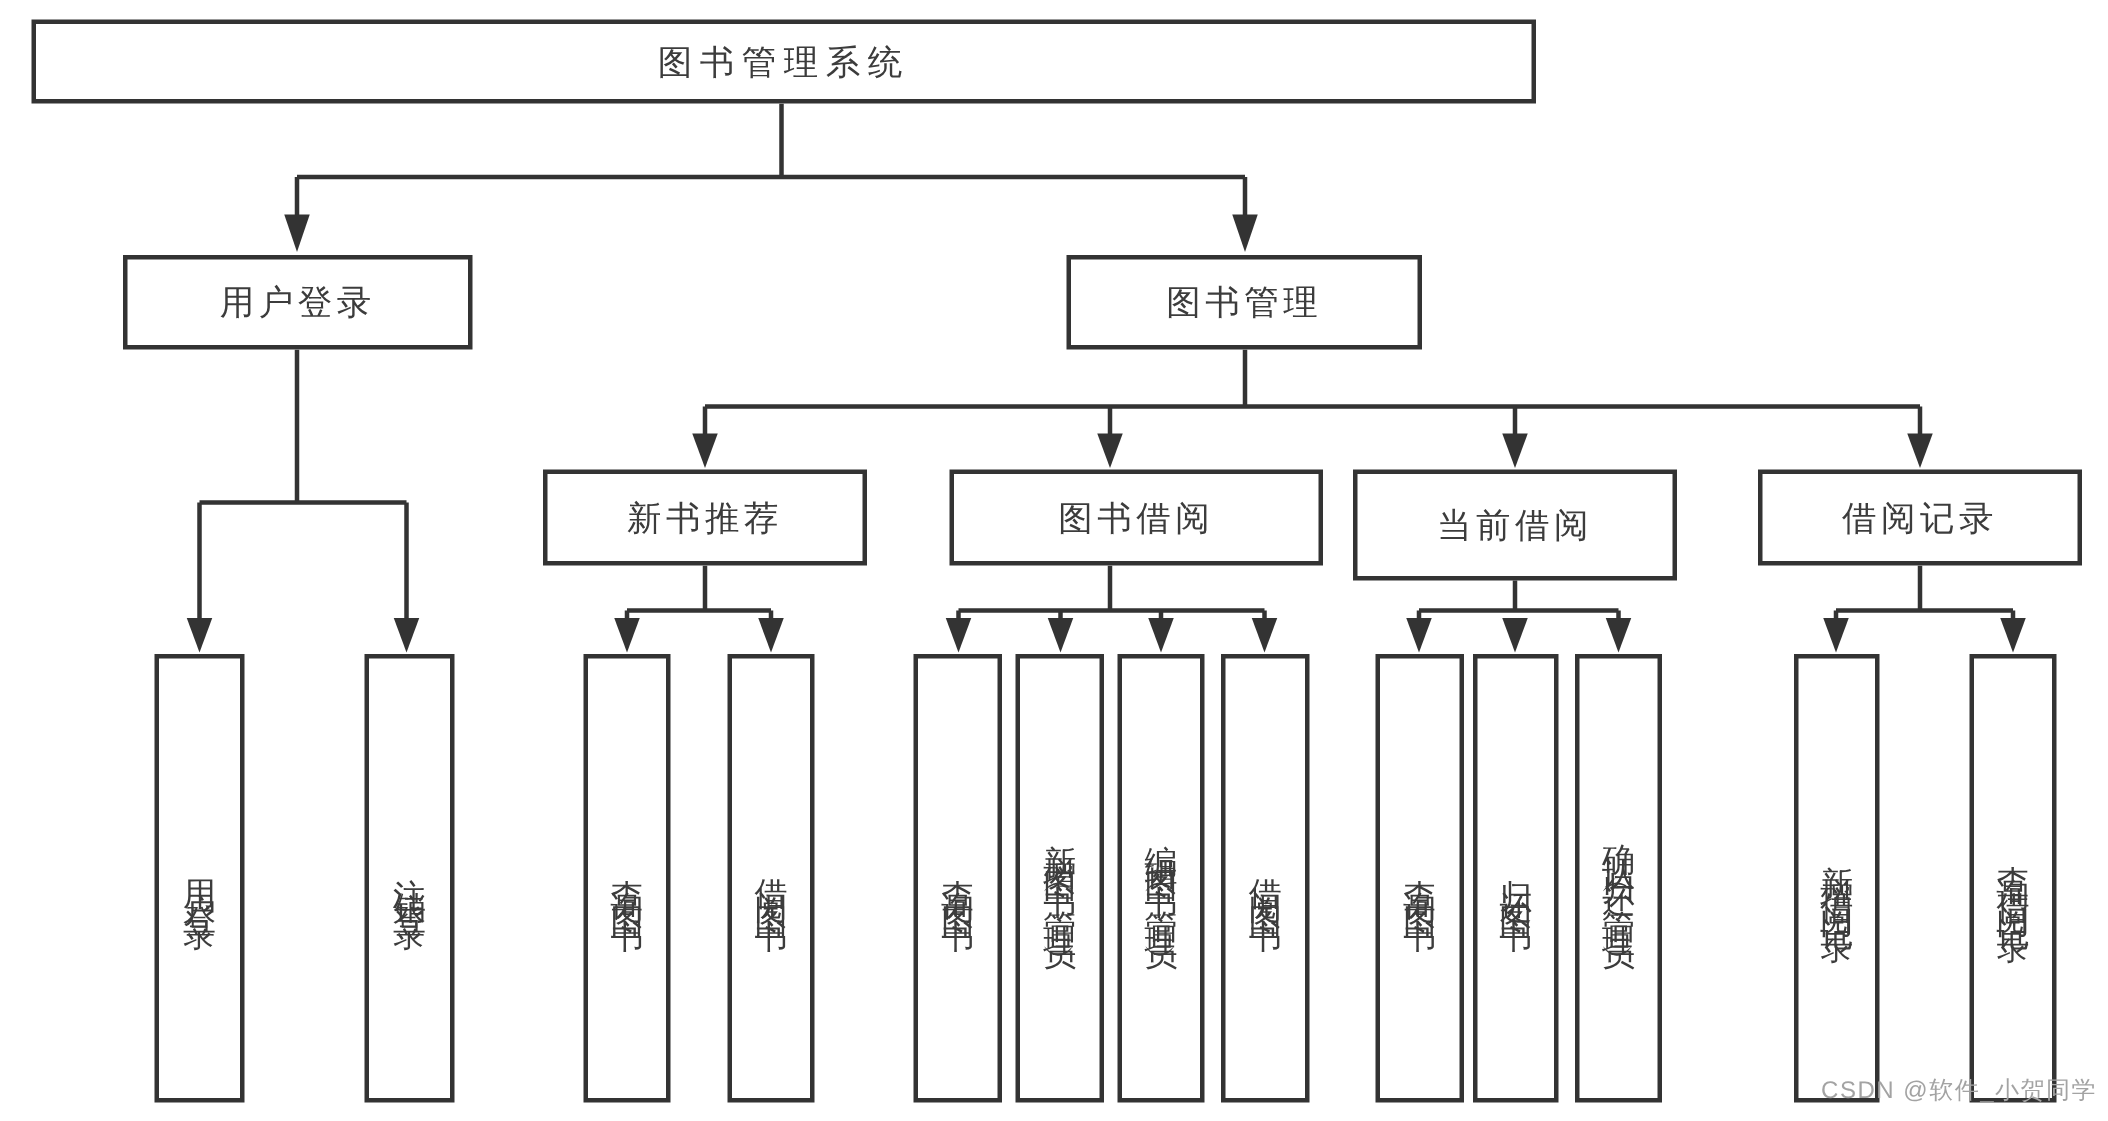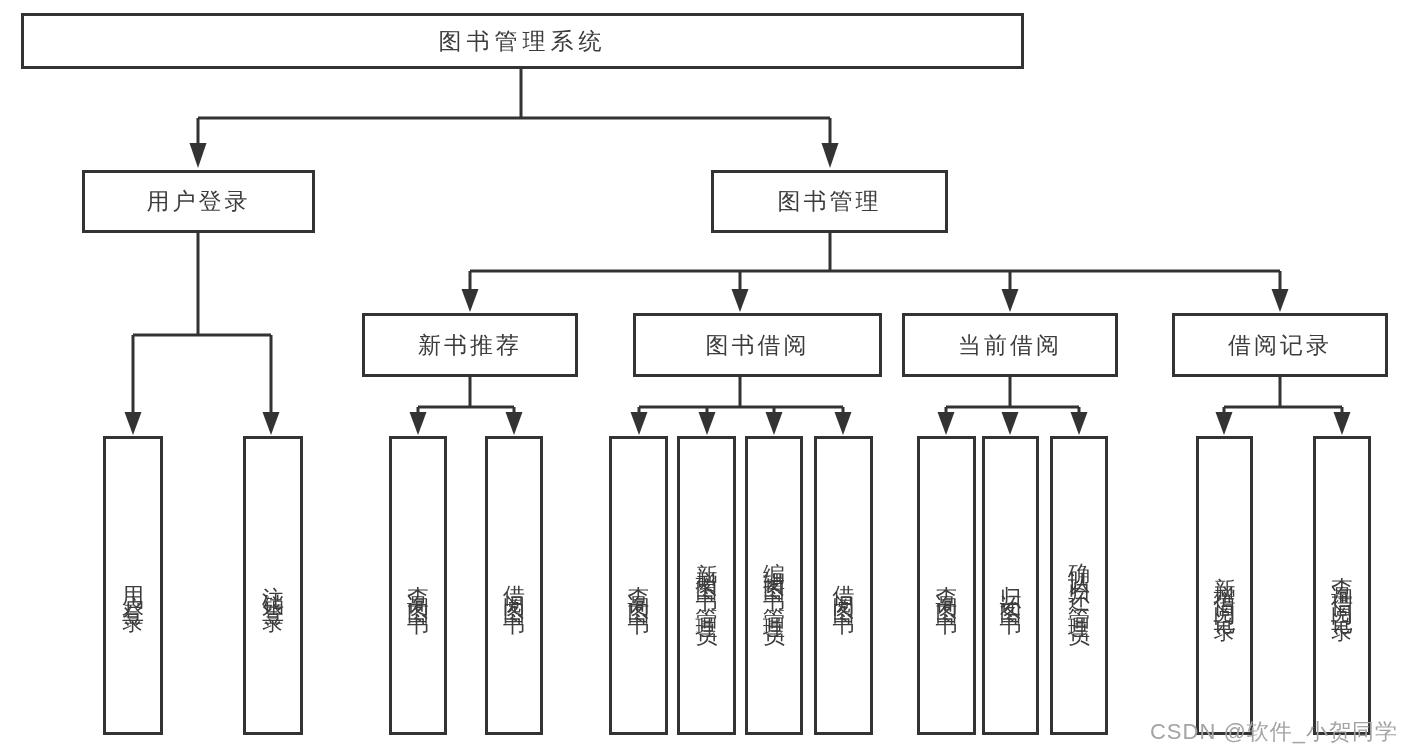--- a/index.html
+++ b/index.html
@@ -38,21 +38,21 @@
     top:436px;height:299px;
     writing-mode:vertical-rl;
     text-orientation:mixed;
     font-size:22px;
     letter-spacing:9px;
     line-height:1;
   }
   .watermark{
     position:absolute;
     top:717px;right:7px;
-    font-size:22px;
+    font-size:16px;
     color:var(--watermark);
     letter-spacing:1px;
     z-index:10;
     white-space:nowrap;
   }
 </style>
 </head>
 <body>
 
 <div class="stage">
@@ -93,21 +93,21 @@
     <polygon points="1333.5,412 1350.5,412 1342,435"></polygon>
   </svg>
 
   <div class="node hbox root-box" style="left:21px;top:13px;width:1003px;height:56px">图书管理系统</div>
 
   <div class="node hbox" style="left:82px;top:170px;width:233px;height:63px">用户登录</div>
   <div class="node hbox" style="left:362px;top:313px;width:216px;height:64px">新书推荐</div>
 
   <div class="node hbox" style="left:711px;top:170px;width:237px;height:63px">图书管理</div>
   <div class="node hbox" style="left:633px;top:313px;width:249px;height:64px">图书借阅</div>
-  <div class="node hbox" style="left:902px;top:313px;width:216px;height:64px">当前借阅</div>
+  <div class="node hbox" style="left:902px;top:313px;width:216px;height:74px">当前借阅</div>
   <div class="node hbox" style="left:1172px;top:313px;width:216px;height:64px">借阅记录</div>
 
   <div class="node vbox" style="left:103px;width:60px">用户登录</div>
   <div class="node vbox" style="left:243px;width:60px">注销登录</div>
 
   <div class="node vbox" style="left:389px;width:58px">查询图书</div>
   <div class="node vbox" style="left:485px;width:58px">借阅图书</div>
 
   <div class="node vbox" style="left:609px;width:59px">查询图书</div>
   <div class="node vbox" style="left:677px;width:59px">新增图书（管理员）</div>

